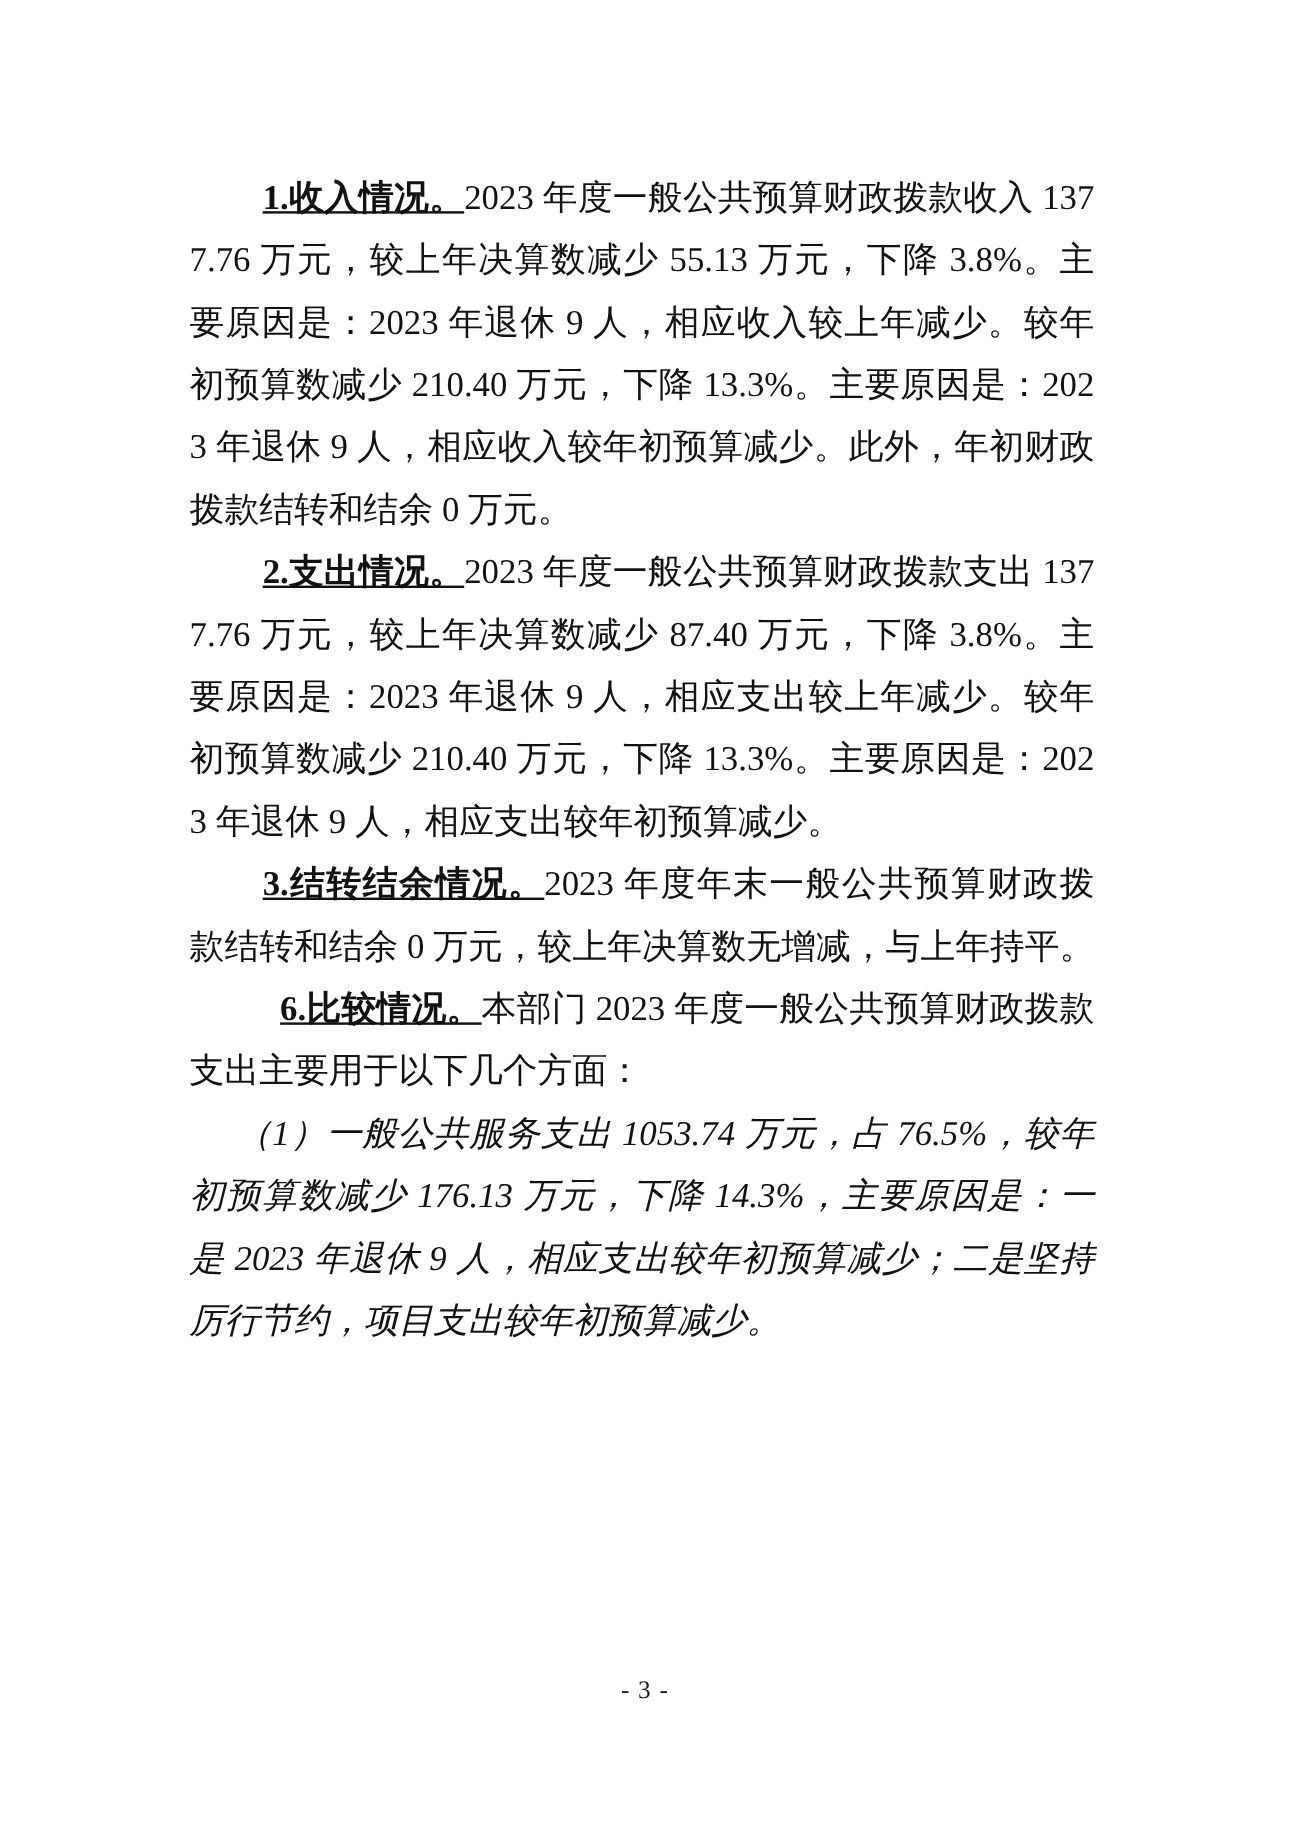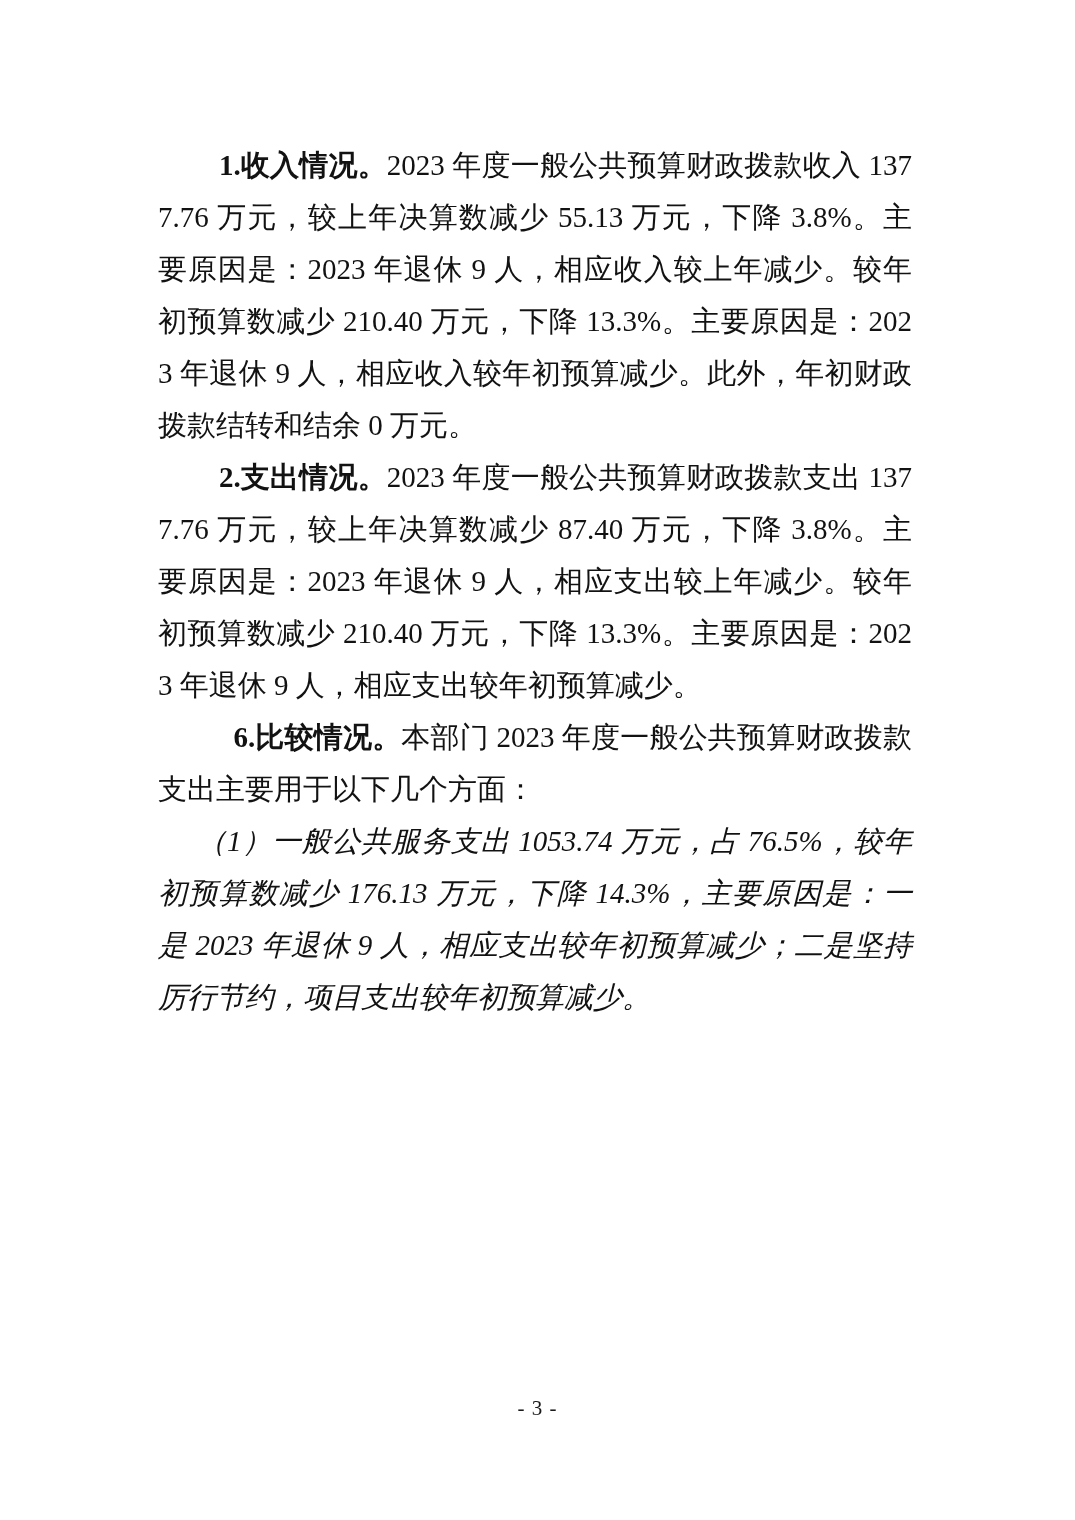--- a/index.html
+++ b/index.html
@@ -29,20 +29,21 @@
     line-height: 52px;
     text-align: justify;
     text-justify: inter-ideograph;
     word-break: break-all;
   }
   .para.indent-std   { text-indent: 2.1em; }
   .para.indent-wide  { text-indent: 2.6em; }
   .para.indent-item  { text-indent: 1.35em; font-style: italic; }
   .sec-heading {
     font-weight: bold;
+    text-decoration: underline;
   }
   .page-footer {
     position: absolute;
     top: 1396px;
     left: 0;
     width: 100%;
     text-align: center;
     font-size: 21px;
     color: #1a1a1a;
     letter-spacing: 1px;
@@ -51,20 +52,21 @@
 </head>
 <body>
 
 <div class="page">
   <div class="doc-body">
 
     <p class="para indent-std"><span class="sec-heading">1.收入情况。</span><span>2023 年度一般公共预算财政拨款收入 1377.76 万元，较上年决算数减少 55.13 万元，下降 3.8%。主要原因是：2023 年退休 9 人，相应收入较上年减少。较年初预算数减少 210.40 万元，下降 13.3%。主要原因是：2023 年退休 9 人，相应收入较年初预算减少。此外，年初财政拨款结转和结余 0 万元。</span></p>
 
     <p class="para indent-std"><span class="sec-heading">2.支出情况。</span><span>2023 年度一般公共预算财政拨款支出 1377.76 万元，较上年决算数减少 87.40 万元，下降 3.8%。主要原因是：2023 年退休 9 人，相应支出较上年减少。较年初预算数减少 210.40 万元，下降 13.3%。主要原因是：2023 年退休 9 人，相应支出较年初预算减少。</span></p>
 
+    <p class="para indent-std"><span class="sec-heading">3.结转结余情况。</span><span>2023 年度年末一般公共预算财政拨款结转和结余 0 万元，较上年决算数无增减，与上年持平。</span></p>
 
     <p class="para indent-wide"><span class="sec-heading">6.比较情况。</span><span>本部门 2023 年度一般公共预算财政拨款支出主要用于以下几个方面：</span></p>
 
     <p class="para indent-item"><span>（1）一般公共服务支出 1053.74 万元，占 76.5%，较年初预算数减少 176.13 万元，下降 14.3%，主要原因是：一是 2023 年退休 9 人，相应支出较年初预算减少；二是坚持厉行节约，项目支出较年初预算减少。</span></p>
 
 
   </div>
 
   <div class="page-footer">- 3 -</div>
 </div>

